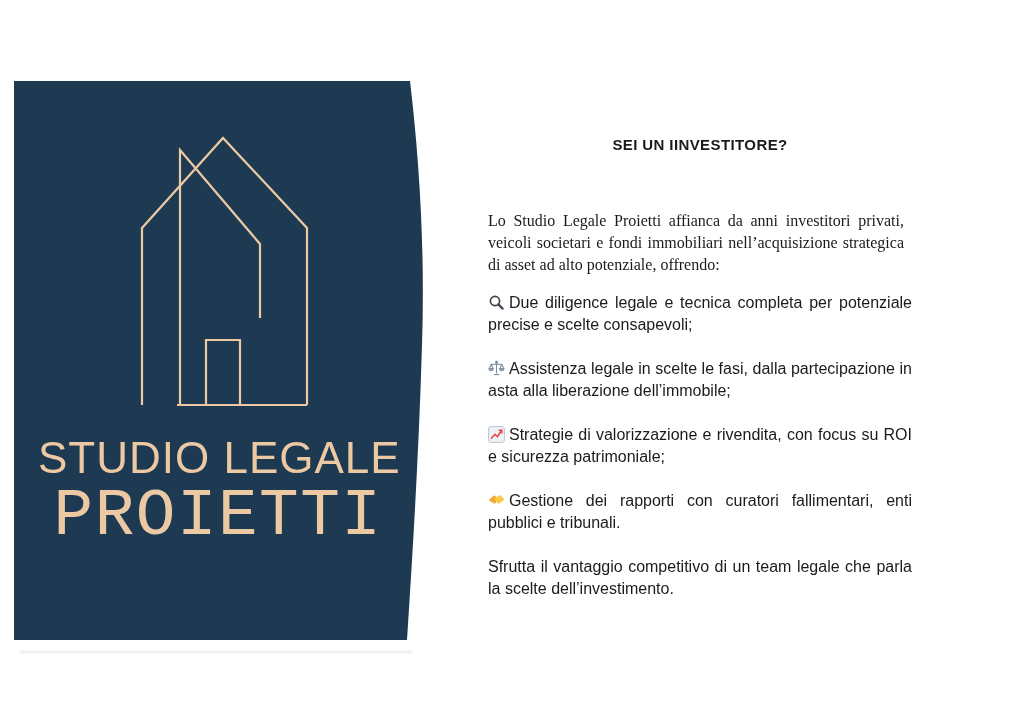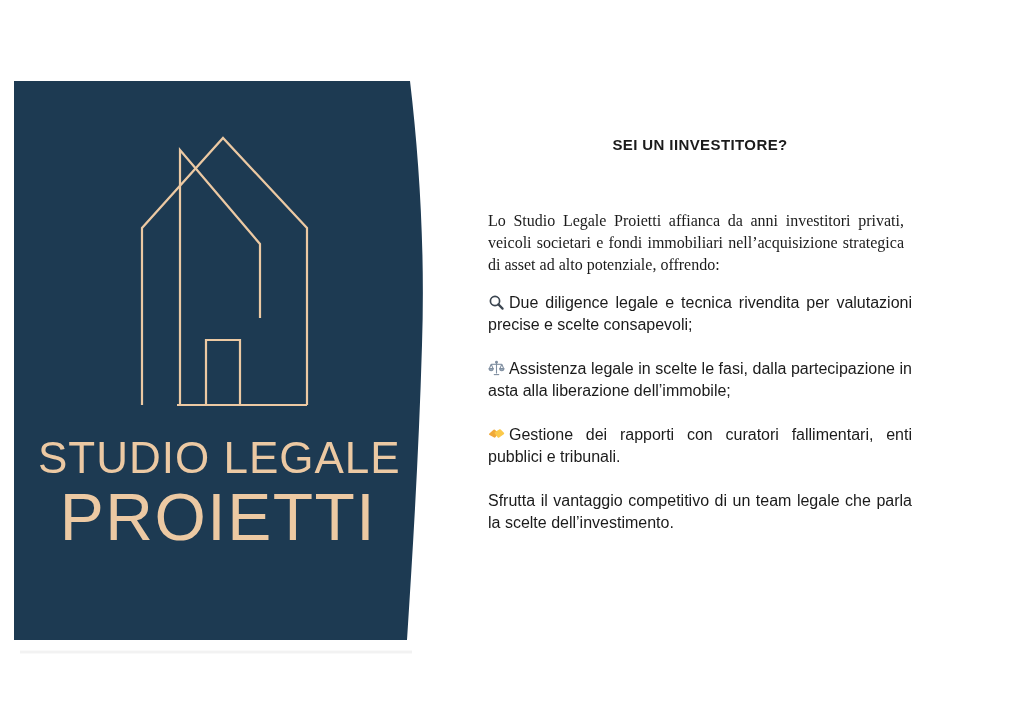--- a/index.html
+++ b/index.html
@@ -30,20 +30,21 @@
   }
   .brand-line1 {
     top: 433px;
     font-size: 44px;
     letter-spacing: 1px;
   }
   .brand-line2 {
     top: 479px;
     font-size: 66px;
     letter-spacing: 1.5px;
+    font-family: Liberation Mono, monospace;
   }
   .content {
     position: absolute;
     left: 488px;
     top: 134px;
     width: 424px;
     color: #1b1b1b;
     font-size: 16px;
     line-height: 22px;
   }
@@ -95,38 +96,47 @@
     <h1>SEI UN IINVESTITORE?</h1>
 
     <p class="intro">Lo Studio Legale Proietti affianca da anni investitori privati, veicoli societari e fondi immobiliari nell’acquisizione strategica di asset ad alto potenziale, offrendo:</p>
 
     <p class="bullet">
       <span class="ic">
         <svg viewBox="0 0 17 17">
           <circle cx="7" cy="7" r="4.6" stroke="#3b4550" stroke-width="1.7" fill="none"></circle>
           <path d="M10.4 10.4 L14.6 14.6" stroke="#3b4550" stroke-width="2.2" stroke-linecap="round"></path>
         </svg>
-      </span><span>Due diligence legale e tecnica rivendita per valutazioni precise e scelte consapevoli;</span>
+      </span><span>Due diligence legale e tecnica completa per potenziale precise e scelte consapevoli;</span>
     </p>
 
     <p class="bullet">
       <span class="ic">
         <svg viewBox="0 0 17 17" stroke="#7f8ea0" fill="none" stroke-width="1.1">
           <path d="M8.5 2.5 V13.5"></path>
           <path d="M3.2 4.3 H13.8"></path>
           <circle cx="8.5" cy="2.3" r="0.9" fill="#7f8ea0"></circle>
           <path d="M3.2 4.3 L1.3 8.6 M3.2 4.3 L5.1 8.6"></path>
           <path d="M1.1 8.6 a2.1 2.1 0 0 0 4.2 0 Z" fill="#9fb0c0"></path>
           <path d="M13.8 4.3 L11.9 8.6 M13.8 4.3 L15.7 8.6"></path>
           <path d="M11.7 8.6 a2.1 2.1 0 0 0 4.2 0 Z" fill="#9fb0c0"></path>
           <path d="M5.8 14.6 H11.2"></path>
         </svg>
       </span><span>Assistenza legale in scelte le fasi, dalla partecipazione in asta alla liberazione dell’immobile;</span>
     </p>
 
+    <p class="bullet">
+      <span class="ic">
+        <svg viewBox="0 0 17 17">
+          <rect x="0.6" y="0.6" width="15.8" height="15.8" rx="2.5" fill="#eef2f6" stroke="#b9c4cf" stroke-width="1"></rect>
+          <polyline points="3,12.8 7,8.3 9.5,10.5 13.8,4.3" stroke="#e14b4b" stroke-width="1.6" fill="none"></polyline>
+          <path d="M10.6 4.3 H13.9 V7.6" stroke="#e14b4b" stroke-width="1.4" fill="none"></path>
+        </svg>
+      </span><span>Strategie di valorizzazione e rivendita, con focus su ROI e sicurezza patrimoniale;</span>
+    </p>
 
     <p class="bullet">
       <span class="ic">
         <svg viewBox="0 0 17 17">
           <path d="M2 8.2 L6.2 4.6 L9.4 7.2 L6.6 10.6 Z" fill="#f0a93a" stroke="#f0a93a" stroke-width="2" stroke-linejoin="round"></path>
           <path d="M7.6 6.8 L12 4.2 L15.2 7.4 L10.6 10.8 Z" fill="#fbc94a" stroke="#fbc94a" stroke-width="2" stroke-linejoin="round"></path>
         </svg>
       </span><span>Gestione dei rapporti con curatori fallimentari, enti pubblici e tribunali.</span>
     </p>
 

